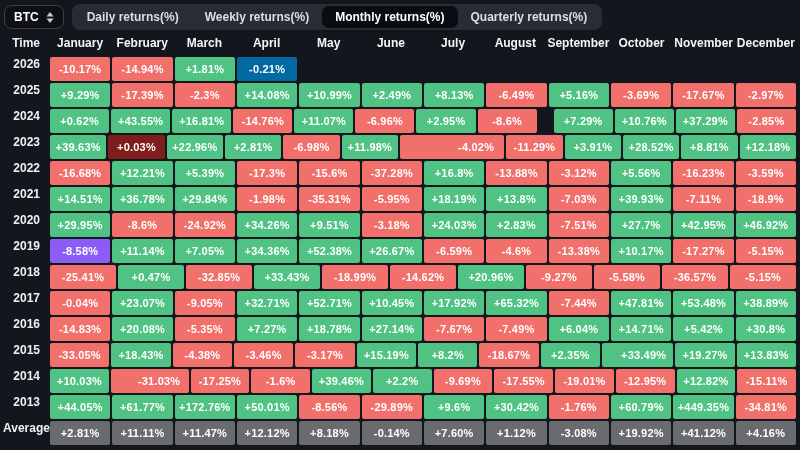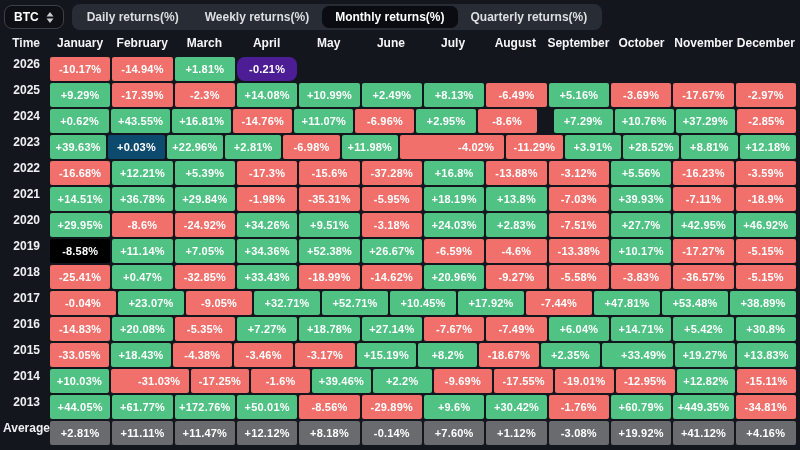--- a/index.html
+++ b/index.html
@@ -88,21 +88,21 @@
       <div class="hcell">October</div>
       <div class="hcell">November</div>
       <div class="hcell">December</div>
     </div>
   <div>
       <div class="row">
         <div class="time-col">2026</div>
         <div class="cell" style="background: rgb(241, 112, 107);">-10.17%</div>
         <div class="cell" style="background: rgb(241, 112, 107);">-14.94%</div>
         <div class="cell" style="background: rgb(79, 194, 132);">+1.81%</div>
-        <div class="cell" style="background: #4c1d95; border-radius: 8px;">-0.21%</div>
+        <div class="cell" style="background: #0369a1;">-0.21%</div>
         <div class="cell empty"></div>
         <div class="cell empty"></div>
         <div class="cell empty"></div>
         <div class="cell empty"></div>
         <div class="cell empty"></div>
         <div class="cell empty"></div>
         <div class="cell empty"></div>
         <div class="cell empty"></div>
       </div>
       <div class="row">
@@ -131,21 +131,21 @@
         <div class="cell" style="background: rgb(79, 194, 132);">+2.95%</div>
         <div class="cell" style="background: rgb(241, 112, 107);">-8.6%</div>
         <div class="cell" style="background: rgb(79, 194, 132); margin-left: 16px;">+7.29%</div>
         <div class="cell" style="background: rgb(79, 194, 132);">+10.76%</div>
         <div class="cell" style="background: rgb(79, 194, 132);">+37.29%</div>
         <div class="cell" style="background: rgb(241, 112, 107);">-2.85%</div>
       </div>
       <div class="row">
         <div class="time-col">2023</div>
         <div class="cell" style="background: rgb(79, 194, 132);">+39.63%</div>
-        <div class="cell" style="background: #0c4a6e;">+0.03%</div>
+        <div class="cell" style="background: #7f1d1d;">+0.03%</div>
         <div class="cell" style="background: rgb(79, 194, 132);">+22.96%</div>
         <div class="cell" style="background: rgb(79, 194, 132);">+2.81%</div>
         <div class="cell" style="background: rgb(241, 112, 107);">-6.98%</div>
         <div class="cell" style="background: rgb(79, 194, 132);">+11.98%</div>
         <div class="cell" style="background: rgb(241, 112, 107); padding-left: 48px;">-4.02%</div>
         <div class="cell" style="background: rgb(241, 112, 107);">-11.29%</div>
         <div class="cell" style="background: rgb(79, 194, 132);">+3.91%</div>
         <div class="cell" style="background: rgb(79, 194, 132);">+28.52%</div>
         <div class="cell" style="background: rgb(79, 194, 132);">+8.81%</div>
         <div class="cell" style="background: rgb(79, 194, 132);">+12.18%</div>
@@ -190,21 +190,21 @@
         <div class="cell" style="background: rgb(241, 112, 107);">-3.18%</div>
         <div class="cell" style="background: rgb(79, 194, 132);">+24.03%</div>
         <div class="cell" style="background: rgb(79, 194, 132);">+2.83%</div>
         <div class="cell" style="background: rgb(241, 112, 107);">-7.51%</div>
         <div class="cell" style="background: rgb(79, 194, 132);">+27.7%</div>
         <div class="cell" style="background: rgb(79, 194, 132);">+42.95%</div>
         <div class="cell" style="background: rgb(79, 194, 132);">+46.92%</div>
       </div>
       <div class="row">
         <div class="time-col">2019</div>
-        <div class="cell" style="background: #000000; text-align: right;">-8.58%</div>
+        <div class="cell" style="background: #8b5cf6; text-align: right;">-8.58%</div>
         <div class="cell" style="background: rgb(79, 194, 132);">+11.14%</div>
         <div class="cell" style="background: rgb(79, 194, 132);">+7.05%</div>
         <div class="cell" style="background: rgb(79, 194, 132);">+34.36%</div>
         <div class="cell" style="background: rgb(79, 194, 132);">+52.38%</div>
         <div class="cell" style="background: rgb(79, 194, 132);">+26.67%</div>
         <div class="cell" style="background: rgb(241, 112, 107);">-6.59%</div>
         <div class="cell" style="background: rgb(241, 112, 107);">-4.6%</div>
         <div class="cell" style="background: rgb(241, 112, 107);">-13.38%</div>
         <div class="cell" style="background: rgb(79, 194, 132);">+10.17%</div>
         <div class="cell" style="background: rgb(241, 112, 107);">-17.27%</div>
@@ -214,33 +214,33 @@
         <div class="time-col">2018</div>
         <div class="cell" style="background: rgb(241, 112, 107);">-25.41%</div>
         <div class="cell" style="background: rgb(79, 194, 132);">+0.47%</div>
         <div class="cell" style="background: rgb(241, 112, 107);">-32.85%</div>
         <div class="cell" style="background: rgb(79, 194, 132);">+33.43%</div>
         <div class="cell" style="background: rgb(241, 112, 107);">-18.99%</div>
         <div class="cell" style="background: rgb(241, 112, 107);">-14.62%</div>
         <div class="cell" style="background: rgb(79, 194, 132);">+20.96%</div>
         <div class="cell" style="background: rgb(241, 112, 107);">-9.27%</div>
         <div class="cell" style="background: rgb(241, 112, 107);">-5.58%</div>
-        <div class="cell" style="background: rgb(241, 112, 107);">-3.83%</div>
         <div class="cell" style="background: rgb(241, 112, 107);">-36.57%</div>
         <div class="cell" style="background: rgb(241, 112, 107);">-5.15%</div>
       </div>
       <div class="row">
         <div class="time-col">2017</div>
         <div class="cell" style="background: rgb(241, 112, 107);">-0.04%</div>
         <div class="cell" style="background: rgb(79, 194, 132);">+23.07%</div>
         <div class="cell" style="background: rgb(241, 112, 107);">-9.05%</div>
         <div class="cell" style="background: rgb(79, 194, 132);">+32.71%</div>
         <div class="cell" style="background: rgb(79, 194, 132);">+52.71%</div>
         <div class="cell" style="background: rgb(79, 194, 132);">+10.45%</div>
         <div class="cell" style="background: rgb(79, 194, 132);">+17.92%</div>
+        <div class="cell" style="background: rgb(79, 194, 132);">+65.32%</div>
         <div class="cell" style="background: rgb(241, 112, 107);">-7.44%</div>
         <div class="cell" style="background: rgb(79, 194, 132);">+47.81%</div>
         <div class="cell" style="background: rgb(79, 194, 132);">+53.48%</div>
         <div class="cell" style="background: rgb(79, 194, 132);">+38.89%</div>
       </div>
       <div class="row">
         <div class="time-col">2016</div>
         <div class="cell" style="background: rgb(241, 112, 107);">-14.83%</div>
         <div class="cell" style="background: rgb(79, 194, 132);">+20.08%</div>
         <div class="cell" style="background: rgb(241, 112, 107);">-5.35%</div>

